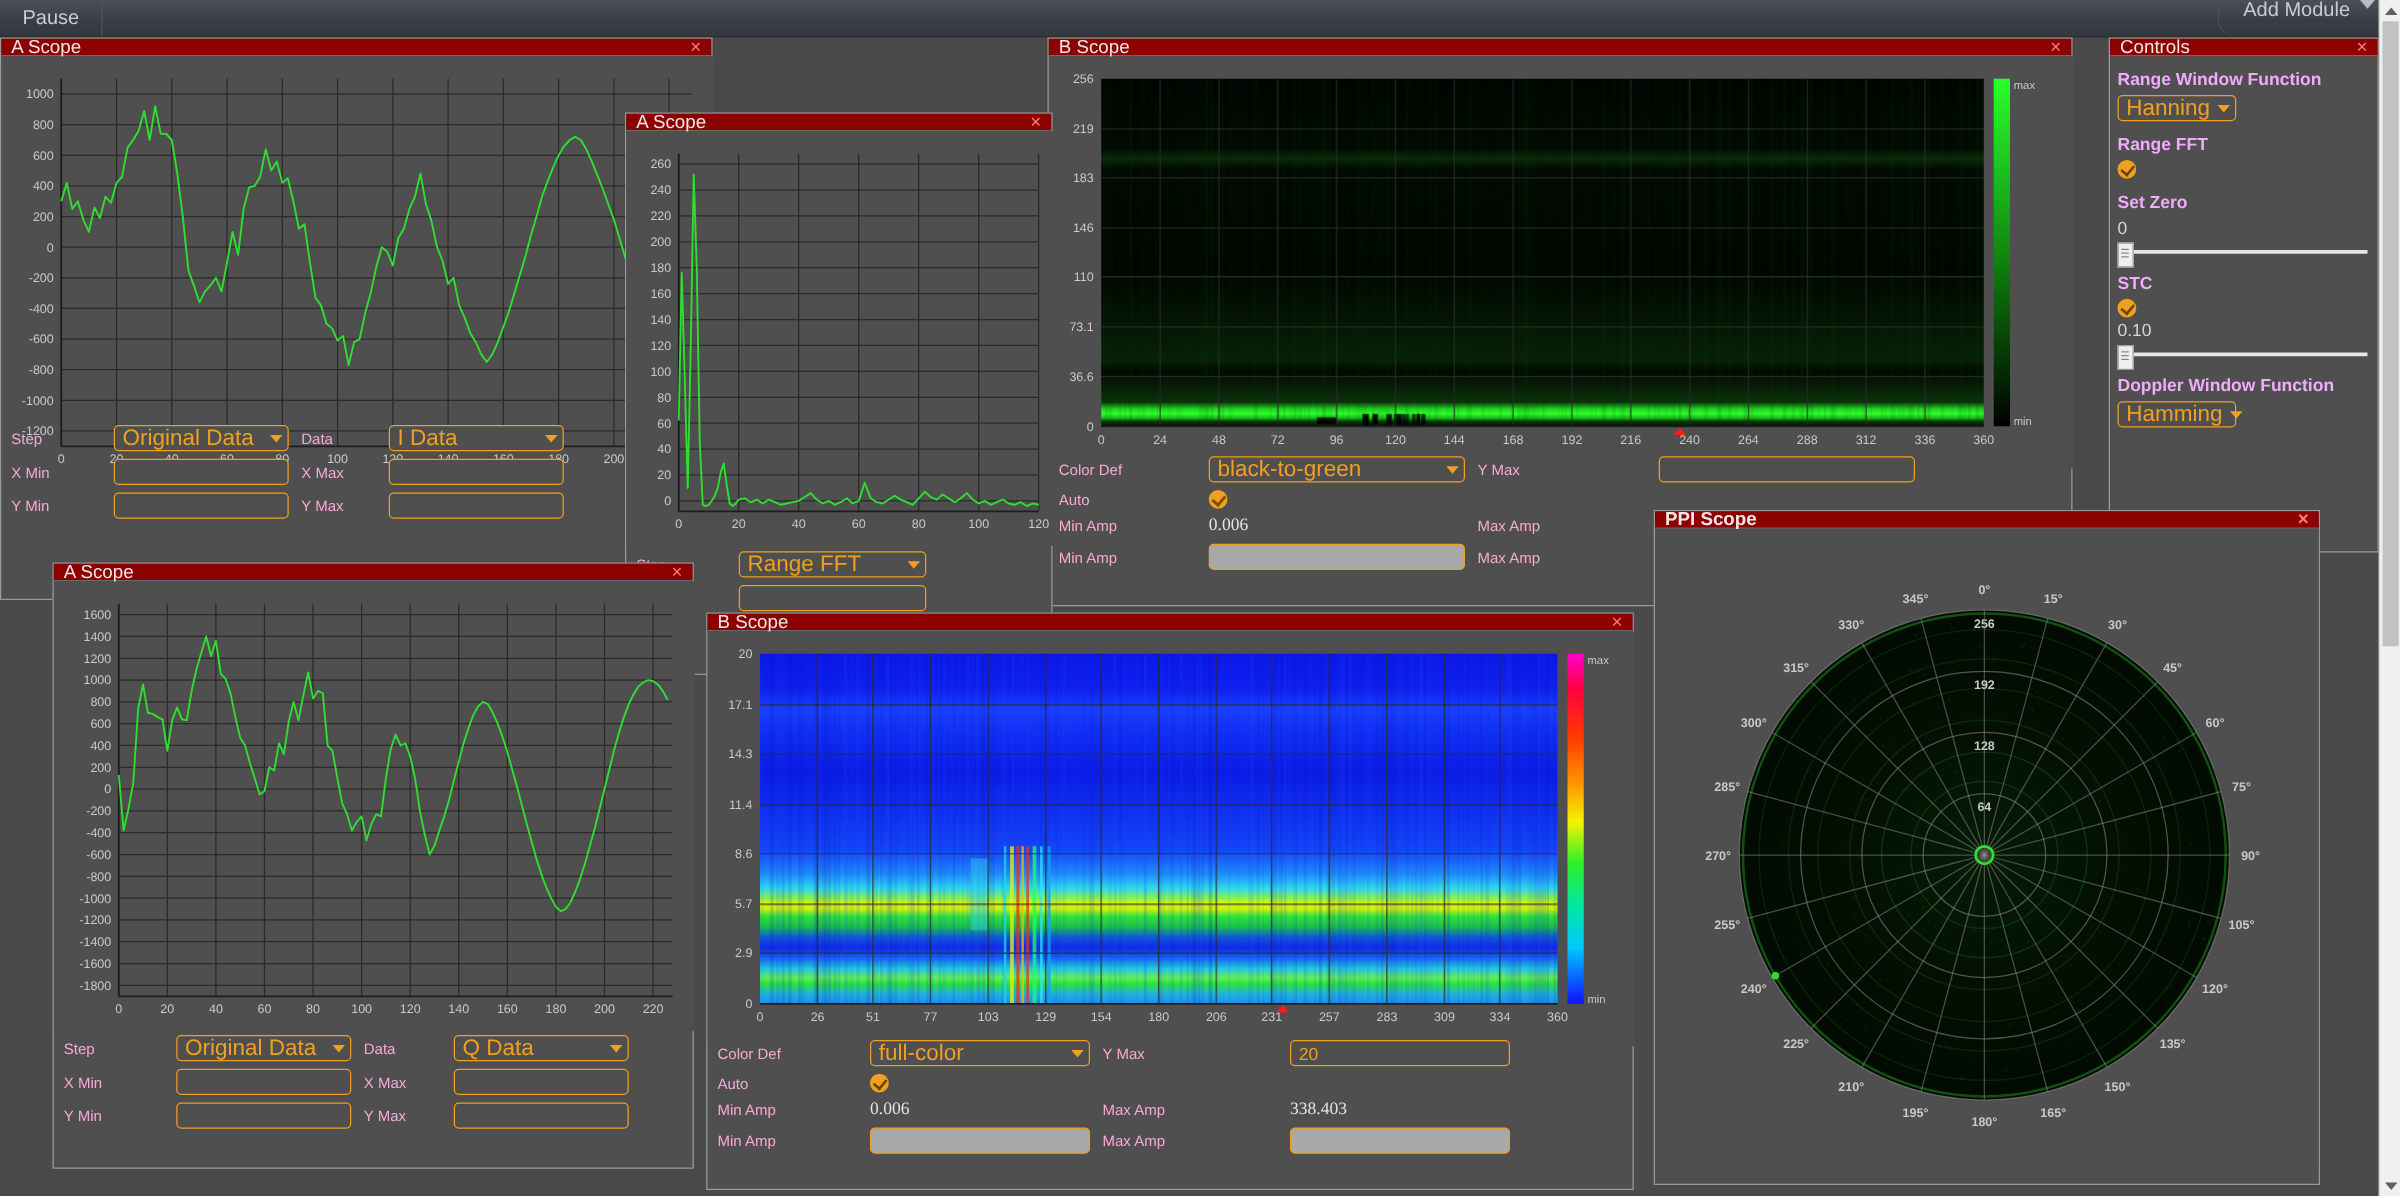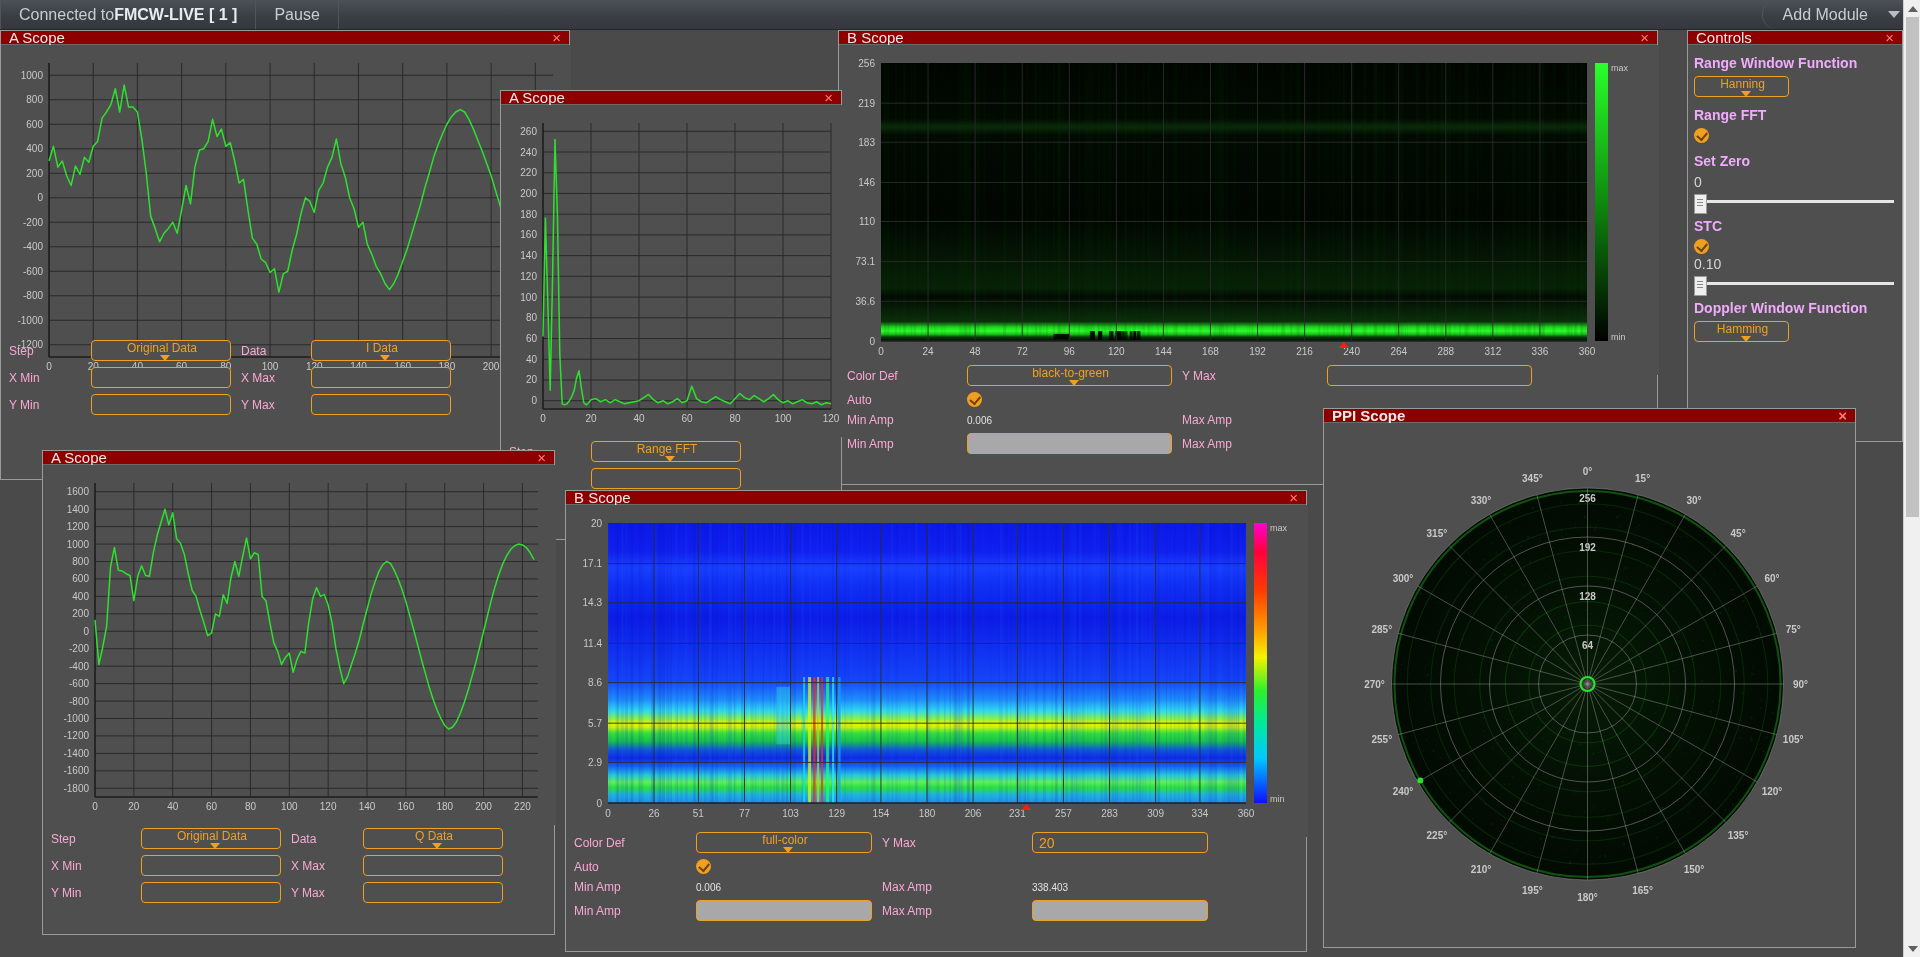--- a/index.html
+++ b/index.html
@@ -19,22 +19,22 @@
   }
   .tb-item{
     display:flex;align-items:center;padding:0 18px;
     font-size:16px;color:#c9cdd2;white-space:nowrap;
     border-right:1px solid #50545b;
   }
   .tb-item.first{border-left:1px solid #50545b;}
   .tb-item b{color:#e8ecef;font-weight:bold;}
   #topbar .spacer{flex:1;}
   .tb-right{
-    display:flex;align-items:center;padding:0 20px;
-    font-size:16px;color:#c9cdd2;border-left:1px solid #50545b;gap:20px;border-radius:14px;
+    display:flex;align-items:flex-start;padding:0 20px;
+    font-size:16px;color:#c9cdd2;border-left:1px solid #50545b;gap:8px;border-radius:14px;
   }
   .caret{width:0;height:0;border-left:6px solid transparent;border-right:6px solid transparent;border-top:7px solid #b9bdc2;display:inline-block;}
 
   
   .panel{
     position:absolute;
     background:#4f4f4f;
     border:1px solid #9a9a9a;
     box-sizing:border-box;
   }
@@ -62,27 +62,26 @@
   .formgrid{position:absolute;display:grid;gap:6px 10px;align-items:center;}
   .flabel{font-size:12px;font-weight:normal;color:#f9a8d4;white-space:nowrap;}
   .finput{
     border:1px solid #f0a020;border-radius:4px;background:#4f4f4f;
     height:21px;box-sizing:border-box;color:#f0a020;font-size:14px;
     padding:0 6px;display:flex;align-items:center;
   }
   .finput.filled{background:#a8a8a8;border-color:#f0a020;}
   .fselect{
     border:1px solid #f0a020;border-radius:4px;background:#4f4f4f;
-    height:21px;box-sizing:border-box;color:#f0a020;font-size:12px;
+    height:21px;box-sizing:border-box;color:#f0a020;font-size:18px;
     padding:0 4px 0 6px;display:flex;align-items:center;justify-content:space-between;
     cursor:pointer;
-    flex-direction:column;
   }
   .fselect .dn{width:0;height:0;border-left:5px solid transparent;border-right:5px solid transparent;border-top:6px solid #f0a020;margin-left:6px;}
-  .fvalue{font-size:10px;color:#e3e3e3;}
+  .fvalue{font-size:14px;color:#e3e3e3;font-family:Liberation Serif, serif;}
   .check{
     width:15px;height:15px;border-radius:50%;background:#f0a020;
     display:flex;align-items:center;justify-content:center;cursor:pointer;
   }
   .check::after{
     content:"";display:block;width:5px;height:8px;border:solid #6a4402;
     border-width:0 2px 2px 0;transform:rotate(40deg) translate(0px,-1px);
   }
 
   
@@ -103,24 +102,20 @@
   #vscroll .up{position:absolute;top:0;left:0;}
   #vscroll .dn{position:absolute;bottom:0;left:0;}
   #vscroll .thumb{position:absolute;top:17px;left:2px;width:13px;height:500px;background:#c2c2c2;}
   .tri-up{width:0;height:0;border-left:5px solid transparent;border-right:5px solid transparent;border-bottom:6px solid #606060;}
   .tri-dn{width:0;height:0;border-left:5px solid transparent;border-right:5px solid transparent;border-top:6px solid #606060;}
 </style>
 </head>
 <body>
 
 <div id="topbar">
-  <div class="tb-item first">
-    <span>Connected to </span>
-      <b>FMCW-LIVE [ 1 ]</b>
-  </div>
   <div class="tb-item">
     <span>Pause</span>
   </div>
   <div class="spacer"></div>
   <div class="tb-right">
     <span>Add Module</span>
     <span class="caret"></span>
   </div>
 </div>
 

